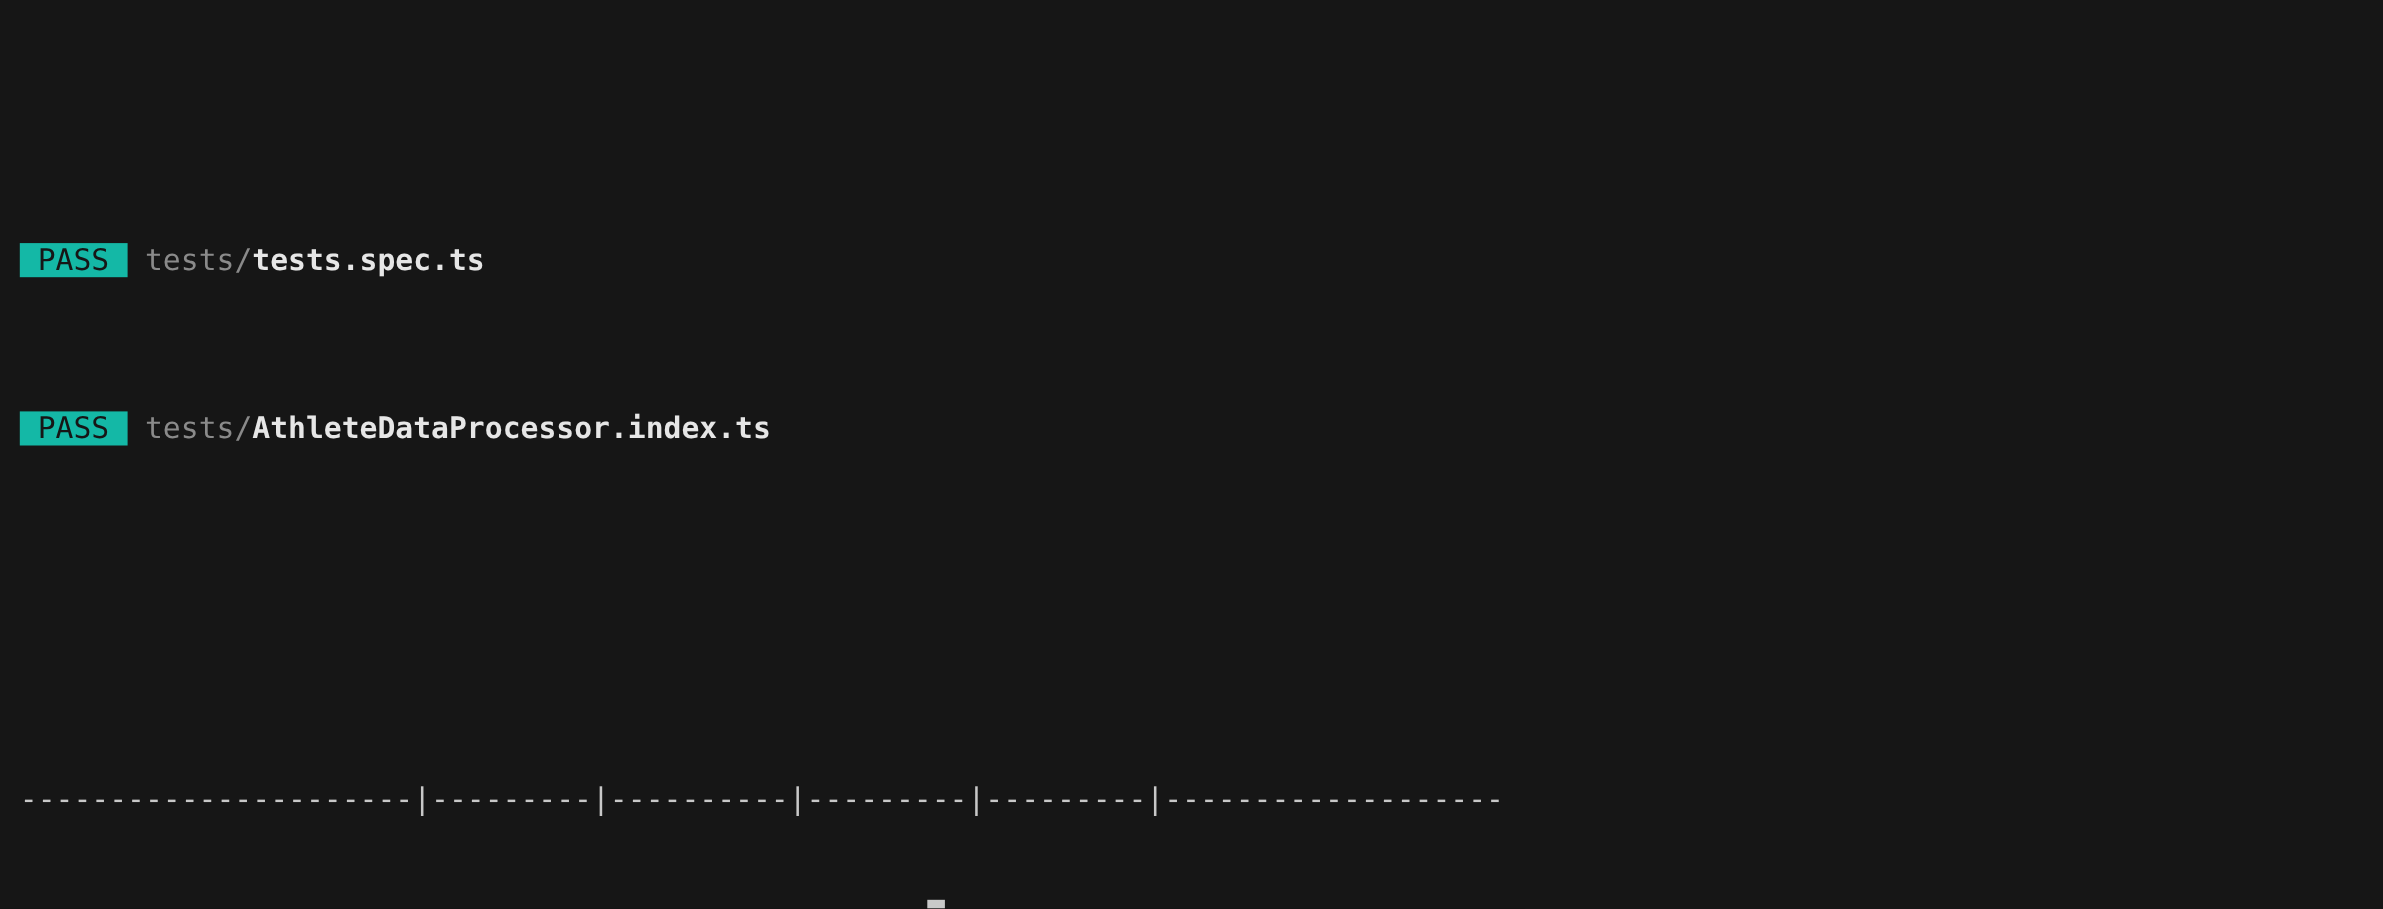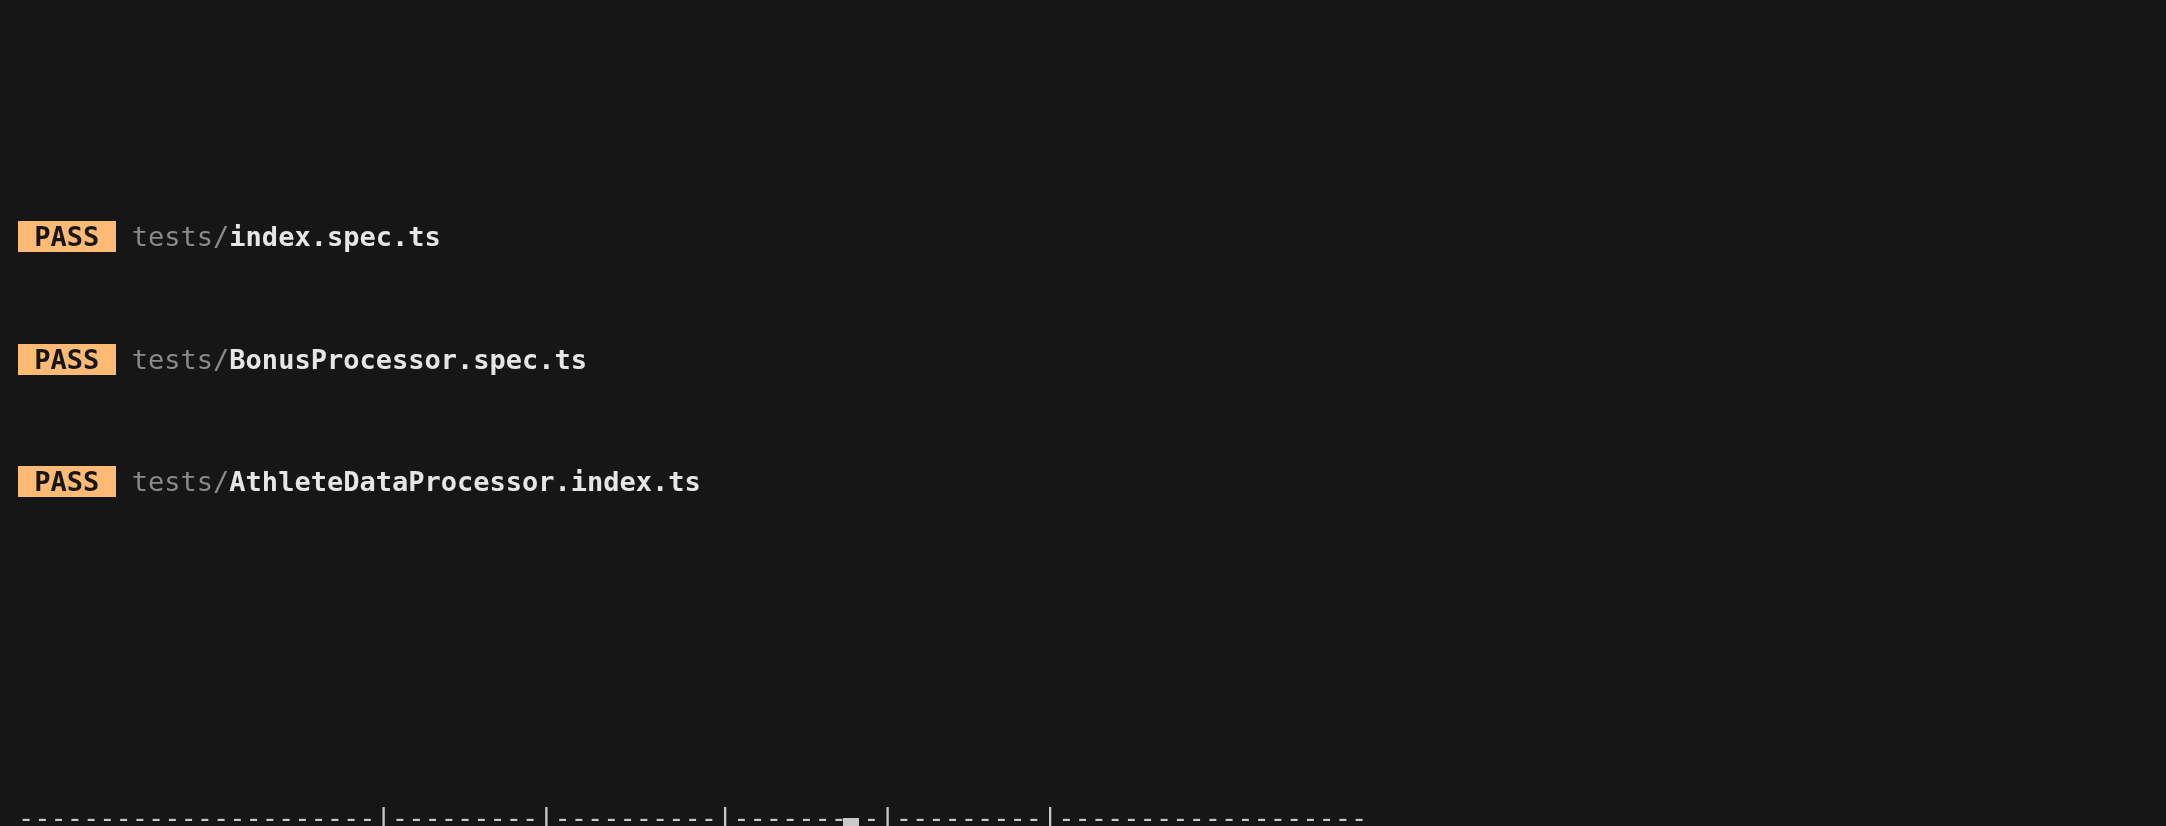--- a/index.html
+++ b/index.html
@@ -39,23 +39,23 @@
   
   .passblock {
     position: relative;
     padding-left: 18px;
   }
   .passline {
     height: 30.6px;
     white-space: pre;
   }
   .badge {
-    background: #fdba74;
+    background: #14b8a6;
     color: #161616;
-    font-weight: bold;
+    font-weight: normal;
     padding: 0;
   }
   .dim {
     color: #8a8a8a;
     margin-top: 19px;
   }
   .fname {
     color: #e6e6e6;
     font-weight: bold;
   }
@@ -79,23 +79,22 @@
   }
 </style>
 </head>
 <body>
 
 <div id="terminal">
 
   
   <div class="passblock">
 
-    <div class="passline"><span class="badge"> PASS </span><span class="plain"> </span><span class="dim">tests/</span><span class="fname">index.spec.ts</span></div>
+    <div class="passline"><span class="badge"> PASS </span><span class="plain"> </span><span class="dim">tests/</span><span class="fname">tests.spec.ts</span></div>
 
-    <div class="passline"><span class="badge"> PASS </span><span class="plain"> </span><span class="dim">tests/</span><span class="fname">BonusProcessor.spec.ts</span></div>
 
     <div class="passline"><span class="badge"> PASS </span><span class="plain"> </span><span class="dim">tests/</span><span class="fname">AthleteDataProcessor.index.ts</span></div>
 
   </div>
 
   
   <div>
 
     <div class="line rule">----------------------|---------|----------|---------|---------|-------------------</div>
 

